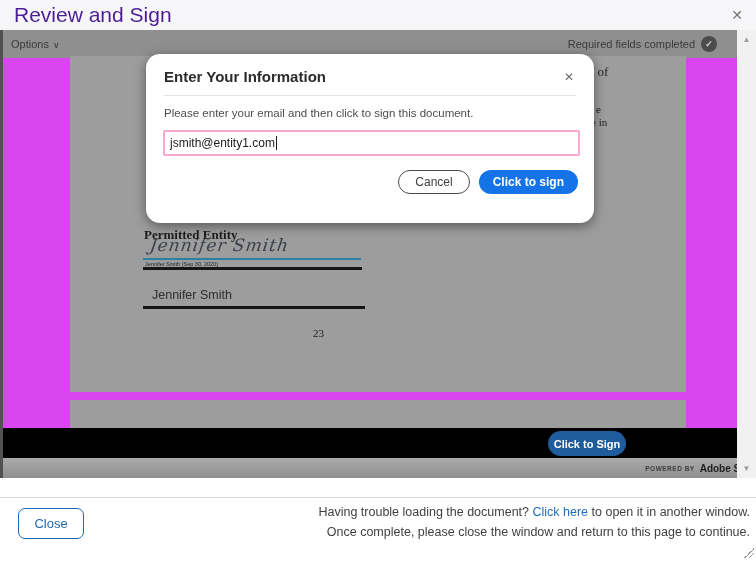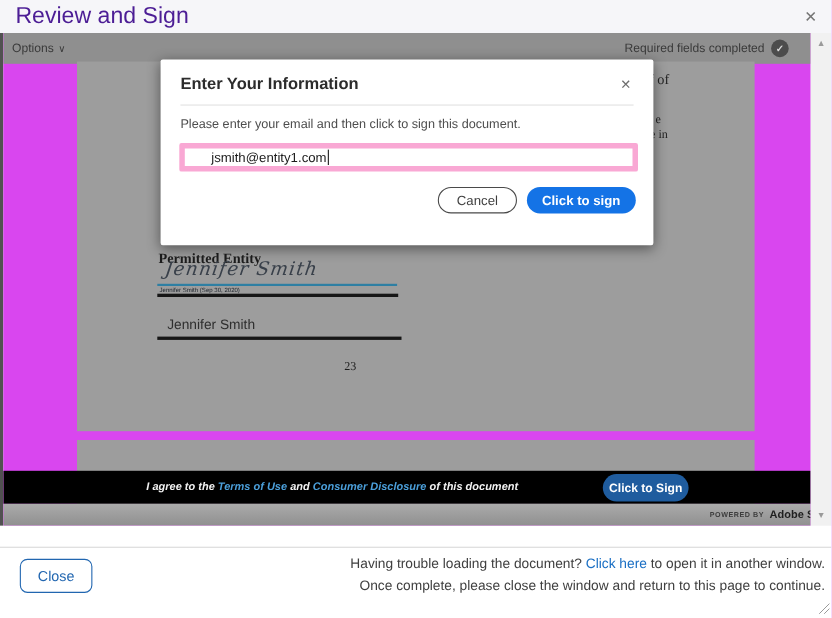--- a/index.html
+++ b/index.html
@@ -63,26 +63,26 @@
   
   .bottom { position:absolute; left:0; top:478px; width:756px; height:84px; background:#fff; }
   .bottom-divider { position:absolute; left:0; top:19px; width:756px; height:1px; background:#d9d9d9; }
   .close-btn { position:absolute; left:18px; top:30px; width:66px; height:31px; background:#fff; border:1px solid #2166b0; border-radius:7px; color:#2166b0; font-size:13px; font-family:"Liberation Sans", sans-serif; cursor:pointer; }
   .trouble { position:absolute; right:6px; top:24px; text-align:right; font-size:12.5px; color:#3f3f3f; line-height:20px; }
   .trouble a { color:#1a6fc4; text-decoration:none; cursor:pointer; }
   .resize-handle { position:absolute; right:2px; bottom:4px; width:10px; height:10px;
     background: linear-gradient(135deg, transparent 0 50%, #9a9a9a 50% 57%, transparent 57% 72%, #9a9a9a 72% 79%, transparent 79%); }
 
   
-  .modal { position:absolute; left:146px; top:54px; width:448px; height:169px; background:#fff; box-shadow:0 3px 12px rgba(0,0,0,.45); border-radius:2px; }
+  .modal { position:absolute; left:146px; top:54px; width:448px; height:169px; background:#fff; box-shadow:0 3px 12px rgba(0,0,0,.45); border-radius:14px; }
   .modal-title { position:absolute; left:18px; top:14px; font-size:15px; font-weight:bold; color:#2c2c2c; }
   .modal-close { position:absolute; right:16px; top:14px; width:18px; height:18px; line-height:18px; text-align:center; font-size:12px; color:#6e6e6e; cursor:pointer; }
   .modal-divider { position:absolute; left:18px; right:18px; top:41px; height:1px; background:#e2e2e2; }
   .modal-instruction { position:absolute; left:18px; top:53px; font-size:11.5px; color:#4d4d4d; }
-  .email-input { position:absolute; left:17px; top:76px; width:417px; height:26px; border:5px solid #f9a8d4; border-radius:2px; background:#fff; display:flex; align-items:center; padding-left:24px; font-size:12px; color:#1b1b1b; cursor:text; }
+  .email-input { position:absolute; left:17px; top:76px; width:417px; height:26px; border:2px solid #f9a8d4; border-radius:2px; background:#fff; display:flex; align-items:center; padding-left:5px; font-size:12px; color:#1b1b1b; cursor:text; }
   .caret { display:inline-block; width:1px; height:14px; background:#1b1b1b; margin-left:1px; }
   .modal-btns { position:absolute; right:16px; top:116px; display:flex; gap:9px;padding-left:32px; }
   .cancel-btn { height:24px; padding:0 16px; border:1.5px solid #4a4a4a; border-radius:13px; background:#fff; color:#3f3f3f; font-size:12px; font-family:"Liberation Sans", sans-serif; cursor:pointer; }
   .sign-btn { height:24px; padding:0 14px; border:none; border-radius:13px; background:#1473e6; color:#fff; font-size:12px; font-weight:bold; font-family:"Liberation Sans", sans-serif; cursor:pointer; }
 </style>
 </head>
 <body>
 
 <div id="canvas">
 
@@ -116,23 +116,20 @@
     <div class="serif-label" style="left:141px; top:197px;">Permitted Entity</div>
     <div class="sig-script">Jennifer Smith</div>
     <div class="sig-line-blue"></div>
     <div class="sig-meta">Jennifer Smith   (Sep 30, 2020)</div>
     <div class="rule rule1"></div>
     <div class="typed-name">Jennifer Smith</div>
     <div class="rule rule2"></div>
     <div class="page-num">23</div>
 
     <div class="agree-bar">
-      <div class="agree-text">
-        <span>I agree to the </span><a>Terms of Use</a><span> and </span><a>Consumer Disclosure</a><span> of this document</span>
-      </div>
       <button class="bar-sign-btn">Click to Sign</button>
     </div>
 
     <div class="powered">
       <div class="powered-inner">
         <span class="powered-label">POWERED BY</span>
         <span class="powered-brand">Adobe Si</span>
       </div>
     </div>
   </div>

